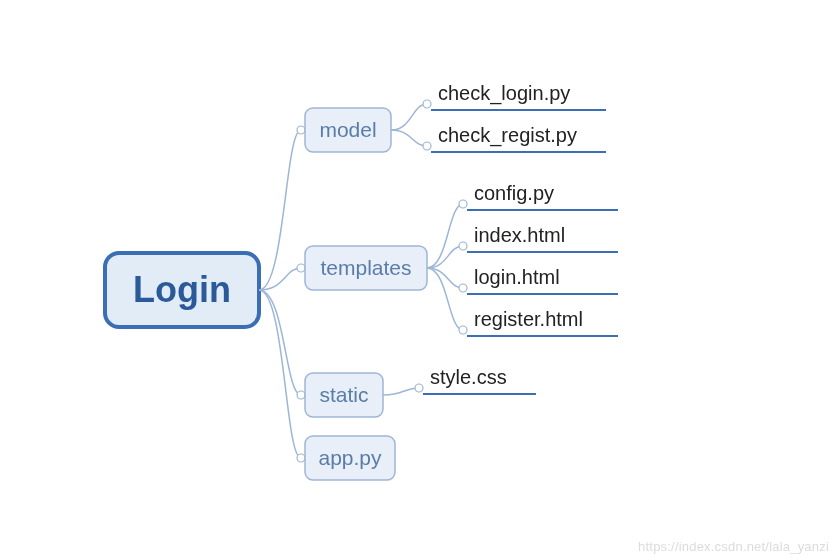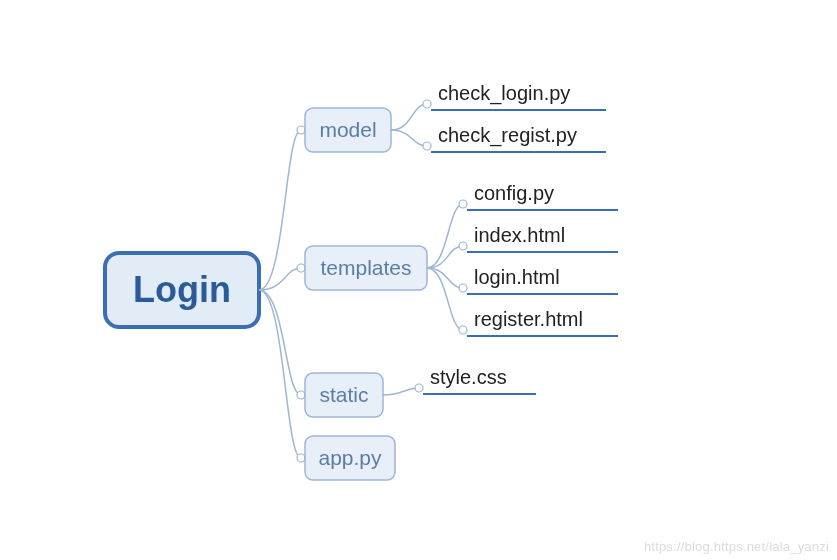--- a/index.html
+++ b/index.html
@@ -153,13 +153,13 @@
     <line class="leaf-line" x1="423" y1="394" x2="536" y2="394"></line>
   </g>
 
   <g>
     <rect class="child-box" x="305" y="436" width="90" height="44"></rect>
     <text class="child-text" x="350" y="459">app.py</text>
   </g>
 
 </svg>
 
-<div class="watermark">https://blog.https.net/lala_yanzi</div>
+<div class="watermark">https://index.csdn.net/lala_yanzi</div>
 
 </body></html>

